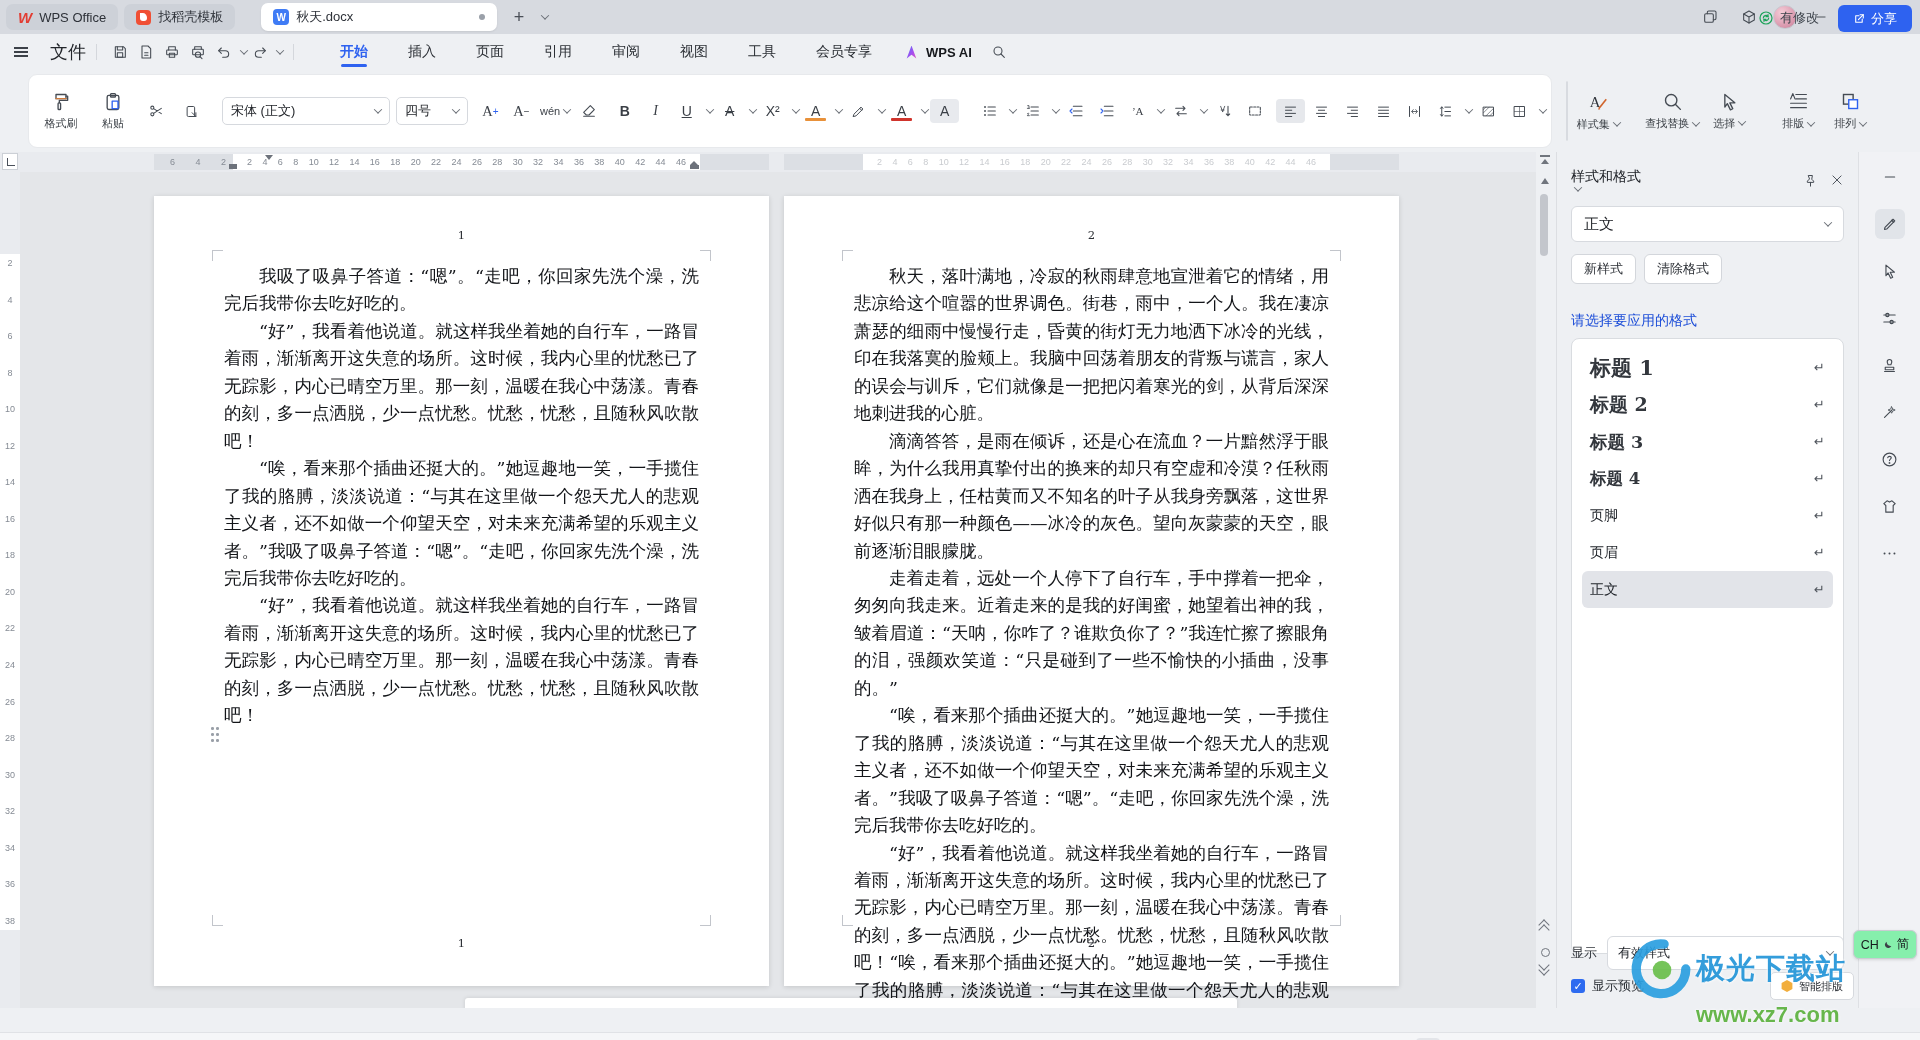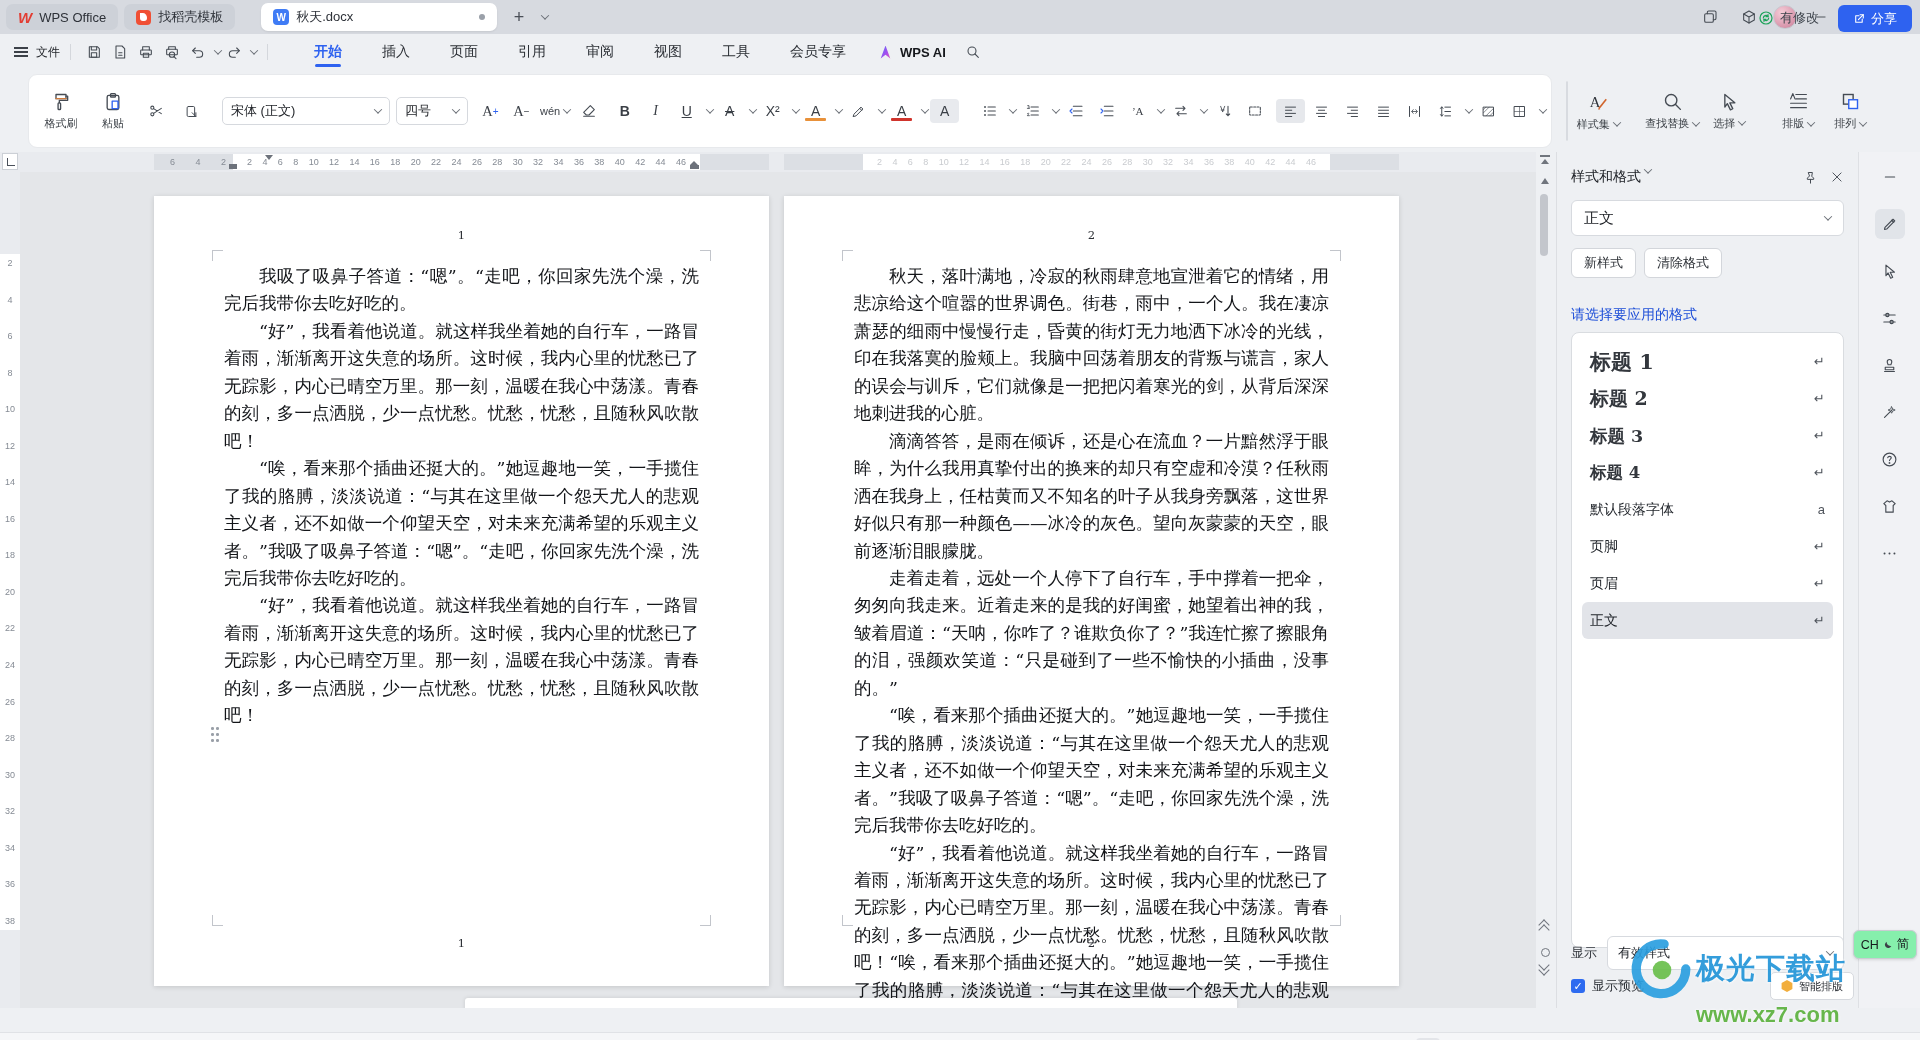--- a/index.html
+++ b/index.html
@@ -19,21 +19,21 @@
   .docer::after{content:"";position:absolute;left:4px;top:3px;width:7px;height:8px;background:#fff;border-radius:0 100% 70% 70%;}
   .wdoc{width:16px;height:16px;border-radius:4px;background:#3f7bf5;color:#fff;font-size:10px;font-weight:bold;display:flex;align-items:center;justify-content:center;}
   .mod-dot{width:6px;height:6px;border-radius:50%;background:#9aa0a9;margin-left:auto;}
   .tbtn{width:24px;height:24px;display:flex;align-items:center;justify-content:center;color:#4a4f57;font-size:16px;border-radius:5px;}
   #win-controls{position:absolute;right:6px;top:0;height:34px;display:flex;align-items:center;gap:9px;}
   .wc{width:30px;height:26px;display:flex;align-items:center;justify-content:center;border-radius:5px;}
   #avatar{width:22px;height:22px;border-radius:50%;background:radial-gradient(circle at 35% 30%,#f6cdd8,#d795ab 70%,#b97b92);border:1px solid #c6cad1;}
 
   
   #menubar{position:absolute;left:0;top:34px;width:1920px;height:36px;display:flex;align-items:center;}
-  #file-menu{display:flex;align-items:center;gap:8px;margin-left:14px;font-size:12px;color:#23262b;}
+  #file-menu{display:flex;align-items:center;gap:22px;margin-left:14px;font-size:18px;color:#23262b;}
   .hline{width:14px;height:2px;background:#3c4148;box-shadow:0 4px 0 #3c4148,0 -4px 0 #3c4148;}
   .msep{width:1px;height:16px;background:#d4d7dc;margin:0 10px;}
   .qbtn{width:26px;height:26px;display:flex;align-items:center;justify-content:center;border-radius:5px;}
   .qchev{margin-left:-2px;}
   #menu-tabs{display:flex;align-items:flex-start;gap:36px;margin-left:34px;}
   .mtab{font-size:14px;color:#2b2f35;position:relative;padding:8px 2px;cursor:default;}
   .mtab.active{color:#2e62f0;font-weight:bold;}
   .mtab.active::after{content:"";position:absolute;left:50%;transform:translateX(-50%);bottom:2px;width:26px;height:3px;border-radius:2px;background:#2e62f0;}
   #wpsai{display:flex;align-items:center;gap:7px;margin-left:30px;font-size:13px;font-weight:bold;color:#16181c;}
   #ai-logo{width:15px;height:13px;background:linear-gradient(120deg,#3f7bf5,#a64df0 55%,#f75fa8);clip-path:polygon(18% 100%,50% 0,82% 100%,50% 72%);}
@@ -108,21 +108,21 @@
   #sc-top .tri{width:0;height:0;border-left:4px solid transparent;border-right:4px solid transparent;border-bottom:5px solid #70757d;margin:0 auto;}
   #sc-up{left:1541px;top:178px;width:0;height:0;border-left:4.5px solid transparent;border-right:4.5px solid transparent;border-bottom:6px solid #70757d;}
   #sc-thumb{left:1540px;top:194px;width:8px;height:62px;border-radius:4px;background:#c3c6cc;}
   #pg-prev{left:1540px;top:924px;} #pg-next{left:1540px;top:964px;}
   .dblchev span{margin:-3px 0;}
   #browse-dot{left:1541px;top:948px;width:7px;height:7px;border:1.5px solid #70757d;border-radius:50%;}
 
   
   #panel{position:absolute;left:1556px;top:152px;width:302px;height:856px;background:#eef0f3;border-left:1px solid #dcdee2;box-sizing:border-box;padding:0 14px;}
   #panel-header{display:flex;align-items:center;margin-top:16px;}
-  #panel-title{font-size:14px;color:#202329;font-weight:500;display:flex;align-items:flex-start;}
+  #panel-title{font-size:14px;color:#202329;font-weight:500;display:flex;align-items:flex-start;flex-direction:column;}
   #panel-icons{margin-left:auto;display:flex;gap:12px;align-items:center;}
   #cur-style{margin-top:14px;height:34px;background:#fff;border:1px solid #d7dadf;border-radius:6px;display:flex;align-items:center;justify-content:space-between;padding:0 12px;font-size:15px;color:#1c1f24;}
   #panel-btns{display:flex;gap:8px;margin-top:12px;}
   .pbtn{height:28px;padding:0 12px;background:#fff;border:1px solid #d3d6db;border-radius:6px;font-size:13px;color:#2b2f35;display:flex;align-items:center;}
   #panel-prompt{margin-top:28px;font-size:14px;color:#1d4ed8;}
   #style-list{margin-top:8px;height:616px;background:#fff;border:1px solid #d9dce0;border-radius:8px;box-sizing:border-box;padding:10px 10px;overflow:hidden;}
   .sitem{display:flex;align-items:center;justify-content:space-between;padding:0 8px;border-radius:6px;height:37px;}
   .sitem.h1 .slabel{font:bold 21px "DejaVu Serif","Liberation Serif",serif;}
   .sitem.h2 .slabel{font:bold 19px "DejaVu Serif","Liberation Serif",serif;}
   .sitem.h3 .slabel{font:bold 17.5px "DejaVu Serif","Liberation Serif",serif;}
@@ -755,24 +755,20 @@
         <span class="smark">↵</span>
       </div>
       <div class="sitem h3">
         <span class="slabel">标题 3</span>
         <span class="smark">↵</span>
       </div>
       <div class="sitem h4">
         <span class="slabel">标题 4</span>
         <span class="smark">↵</span>
       </div>
-      <div class="sitem char">
-        <span class="slabel">默认段落字体</span>
-        <span class="smark">a</span>
-      </div>
       <div class="sitem plain">
         <span class="slabel">页脚</span>
         <span class="smark">↵</span>
       </div>
       <div class="sitem plain">
         <span class="slabel">页眉</span>
         <span class="smark">↵</span>
       </div>
       <div class="sitem plain sel">
         <span class="slabel">正文</span>

